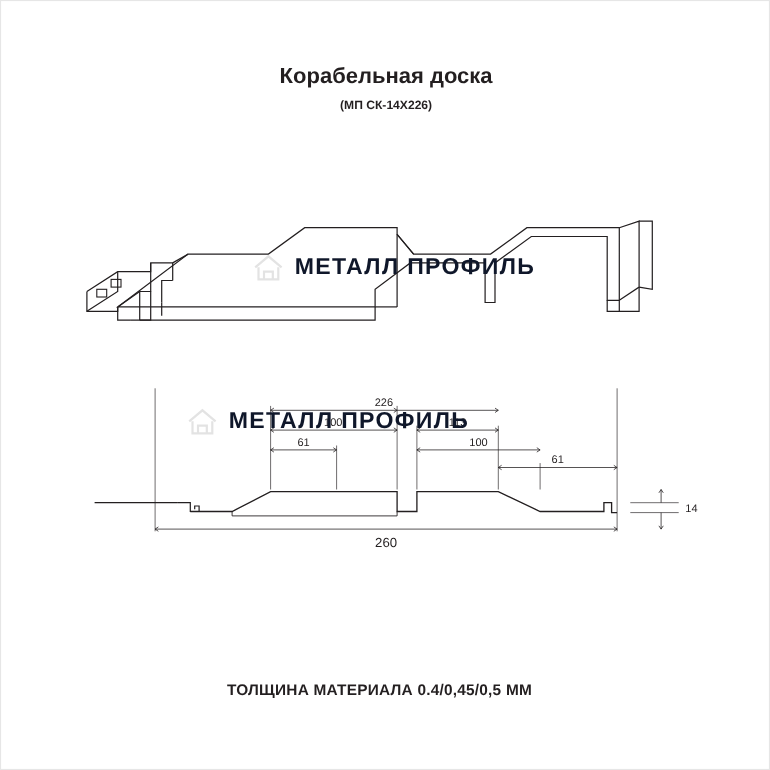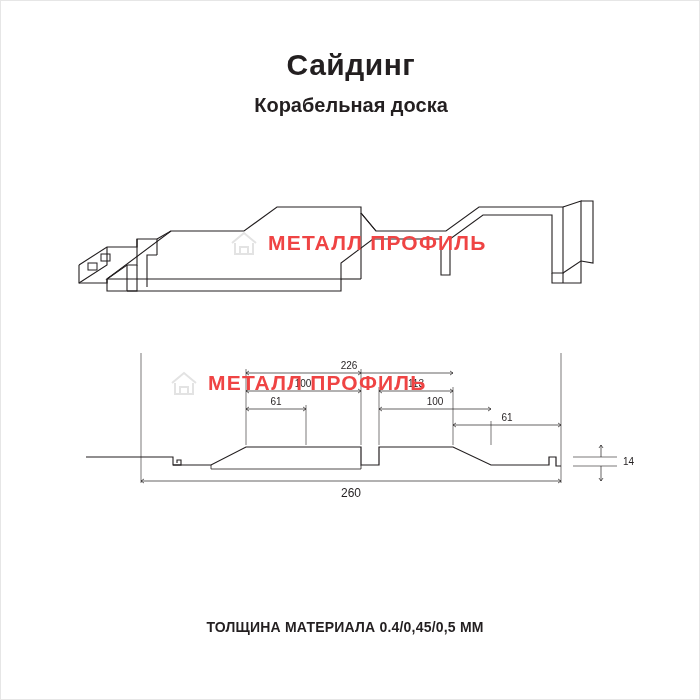--- a/index.html
+++ b/index.html
@@ -68,21 +68,21 @@
   .iso-wrap svg, .section-wrap svg { display: block; }
 
   
   .wm {
     position: absolute;
     pointer-events: none;
     user-select: none;
     display: flex;
     align-items: center;
     gap: 9px;
-    color: #ef4444;
+    color: #0f172a;
     font-weight: bold;
     white-space: nowrap;
   }
   .wm .wm-text {
     font-size: 21px;
     letter-spacing: 1.2px;
   }
   .wm svg { display: block; }
   .wm1 { top: 228px; left: 228px; }
   .wm2 { top: 368px; left: 168px; }
@@ -98,22 +98,22 @@
     font-weight: bold;
     letter-spacing: 0.2px;
   }
 </style>
 </head>
 <body>
 
 <div class="page">
 
   <div class="header">
-    <div class="title">Сайдинг</div>
     <div class="subtitle">Корабельная доска</div>
+    <div class="code">(МП СК-14Х226)</div>
   </div>
 
   <div class="iso-wrap">
     <svg width="560" height="140" viewBox="0 0 560 140" fill="none" stroke="#231f20" stroke-width="1.1" stroke-linejoin="miter" stroke-linecap="butt">
 
       <path d="M36 100 L100 52 L173 52 L206 28 L290 28 L290 34 L305 52 L375 52 L408 28 L492 28 L492 94 L481 94 L481 36 L412 36 L379 60 L379 96 L370 96 L370 60 L302 60 L270 84 L270 100 Z"></path>
 
       <path d="M36 100 L36 112 L48 112"></path>
       <path d="M270 100 L270 112 L48 112"></path>
       <path d="M270 100 L290 100"></path>

